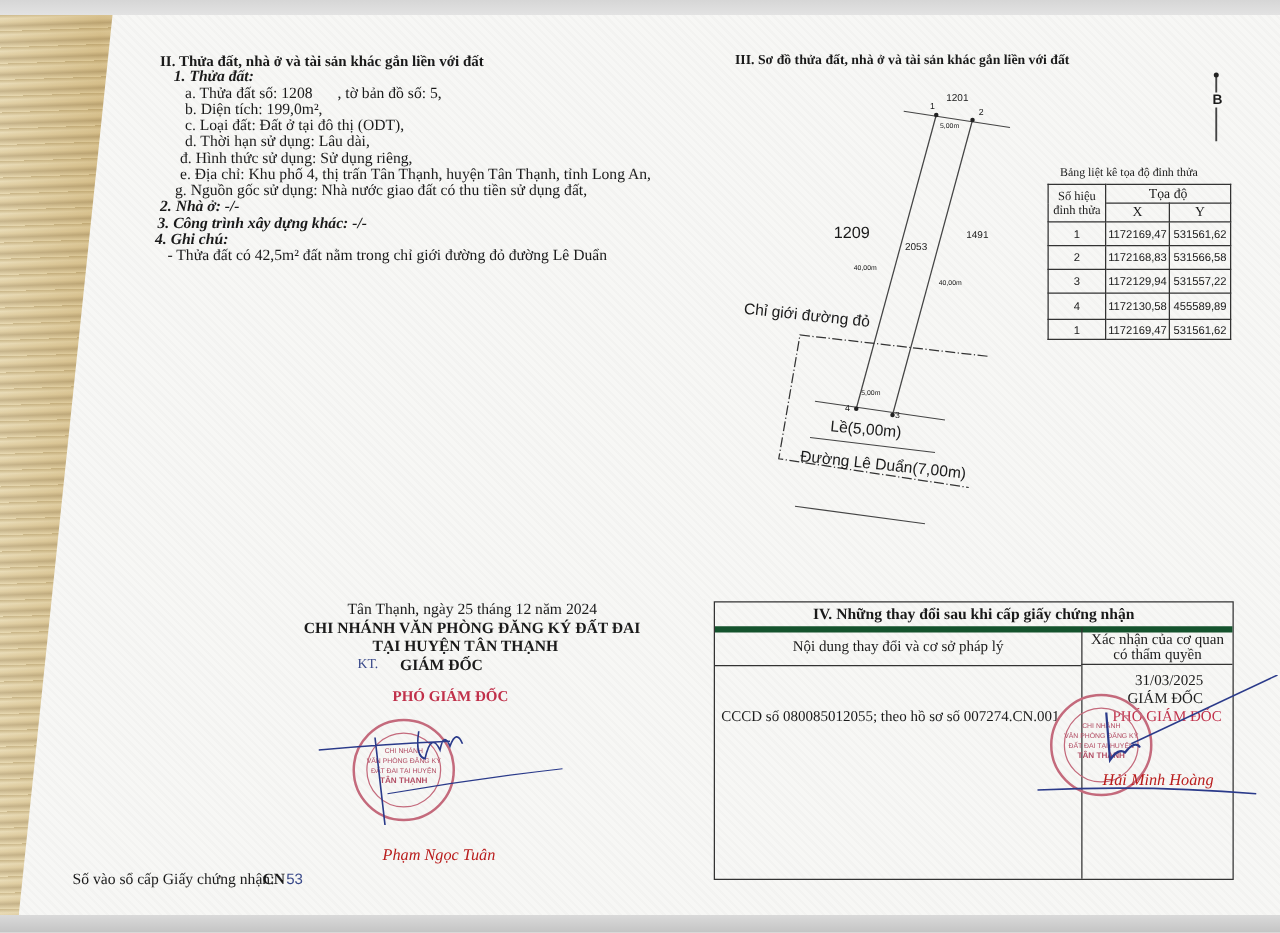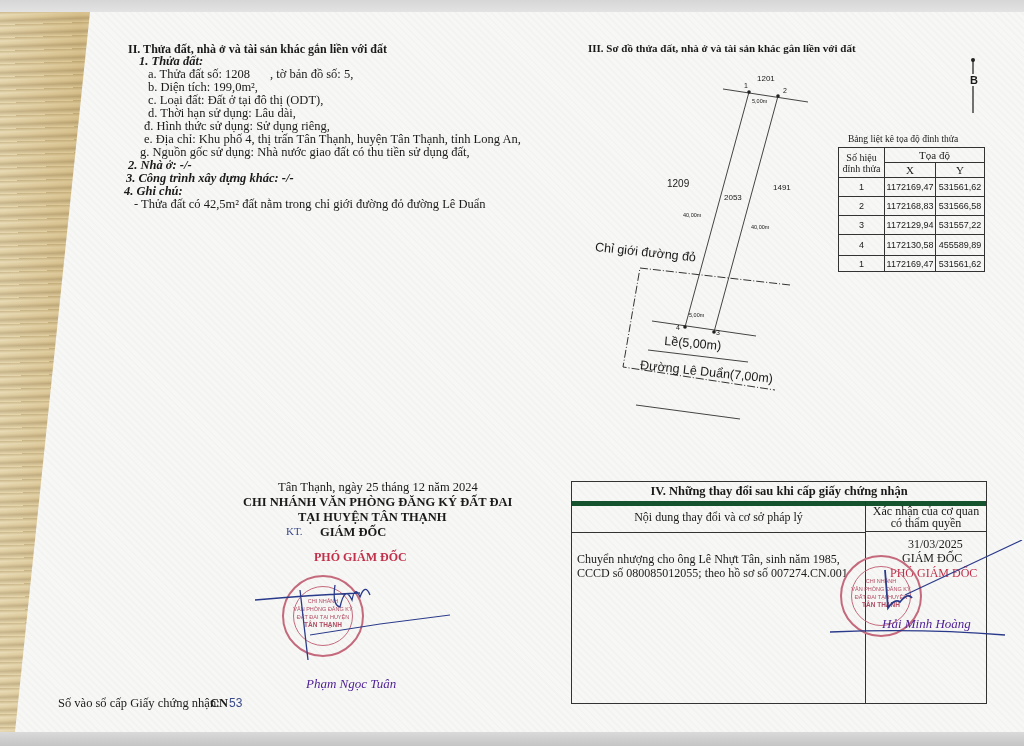--- a/index.html
+++ b/index.html
@@ -39,21 +39,21 @@
   .changes .hdr { position:absolute; left:0; top:0; width:414px; height:19px; border-bottom:5px solid #14532d; text-align:center; font-weight:bold; font-size:12.5px; line-height:19px; }
   .changes .colh1 { position:absolute; left:0; top:20px; width:293px; height:30px; border-bottom:1px solid #333; text-align:center; line-height:30px; font-size:12px; }
   .changes .colh2 { position:absolute; left:293px; top:20px; width:121px; height:30px; border-bottom:1px solid #333; border-left:1px solid #333; text-align:center; font-size:12px; line-height:12px; padding-top:3px; box-sizing:border-box; white-space:normal; }
   .changes .vline { position:absolute; left:293px; top:50px; width:1px; height:171px; background:#333; }
   .seal {
     position:absolute; border:2px solid #c46a7c; border-radius:50%;
     color:#b24d64; font-family:"Liberation Sans", sans-serif; text-align:center;
   }
   .seal .inner { position:absolute; border:1px solid #c46a7c; border-radius:50%; }
   .red { color:#c0304a; }
-  .pink-script { color:#4c1d95; font-style:italic; font-family:"Liberation Serif", serif; }
+  .pink-script { color:#b91c1c; font-style:italic; font-family:"Liberation Serif", serif; }
 </style>
 </head>
 <body>
 
 <div class="topband"></div>
 <div class="wood"></div>
 <div class="paper"></div>
 <div class="botband"></div>
 
 <div>
@@ -97,21 +97,21 @@
 
   <line x1="648" y1="350" x2="748" y2="362" stroke="#444" stroke-width="1"></line>
   <line x1="636" y1="405" x2="740" y2="419" stroke="#444" stroke-width="1"></line>
 </svg>
 
 <div class="abs sans" style="left:970px;top:74px;font-size:11px;font-weight:bold;background:#f7f7f5;">B</div>
 <div class="abs sans" style="left:757px;top:74px;font-size:8px;">1201</div>
 <div class="abs sans" style="left:744px;top:82px;font-size:7px;">1</div>
 <div class="abs sans" style="left:783px;top:87px;font-size:7px;">2</div>
 <div class="abs sans" style="left:752px;top:98px;font-size:5.5px;">5,00m</div>
-<div class="abs sans" style="left:667px;top:178px;font-size:10px;">1209</div>
+<div class="abs sans" style="left:667px;top:178px;font-size:13px;">1209</div>
 <div class="abs sans" style="left:724px;top:193px;font-size:8px;">2053</div>
 <div class="abs sans" style="left:773px;top:183px;font-size:8px;">1491</div>
 <div class="abs sans" style="left:683px;top:212px;font-size:5.5px;">40,00m</div>
 <div class="abs sans" style="left:751px;top:224px;font-size:5.5px;">40,00m</div>
 <div class="abs sans" style="left:596px;top:240px;font-size:12.5px;transform:rotate(6deg);transform-origin:left top;">Chỉ giới đường đỏ</div>
 <div class="abs sans" style="left:689px;top:312px;font-size:5.5px;">5,00m</div>
 <div class="abs sans" style="left:676px;top:324px;font-size:7px;">4</div>
 <div class="abs sans" style="left:716px;top:329px;font-size:7px;">3</div>
 <div class="abs sans" style="left:665px;top:334px;font-size:12.5px;transform:rotate(5deg);transform-origin:left top;">Lề(5,00m)</div>
 <div class="abs sans" style="left:641px;top:358px;font-size:12.5px;transform:rotate(6deg);transform-origin:left top;">Đường Lê Duẩn(7,00m)</div>
@@ -181,21 +181,20 @@
 
 <div class="abs t13" style="left:58px;top:697px;">Số vào sổ cấp Giấy chứng nhận:</div>
 <div class="abs t13 b" style="left:210px;top:697px;">CN</div>
 <div class="abs sans" style="left:229px;top:696px;font-size:12px;color:#3a4a8a;">53</div>
 
 <div class="changes">
   <div class="hdr">IV. Những thay đổi sau khi cấp giấy chứng nhận</div>
   <div class="colh1">Nội dung thay đổi và cơ sở pháp lý</div>
   <div class="colh2">Xác nhận của cơ quan có thẩm quyền</div>
   <div class="vline"></div>
-  <div class="abs" style="left:5px;top:70px;font-size:12px;">Chuyển nhượng cho ông Lê Nhựt Tân, sinh năm 1985,</div>
   <div class="abs" style="left:5px;top:84px;font-size:12px;">CCCD số 080085012055; theo hồ sơ số 007274.CN.001</div>
   <div class="abs" style="left:336px;top:55px;font-size:12px;">31/03/2025</div>
   <div class="abs" style="left:330px;top:69px;font-size:12px;">GIÁM ĐỐC</div>
   <div class="abs red" style="left:318px;top:84px;font-size:12px;">PHÓ GIÁM ĐỐC</div>
 </div>
 <div class="seal" style="left:840px;top:555px;width:78px;height:78px;">
   <div class="inner" style="left:9px;top:9px;width:58px;height:58px;"></div>
   <div style="position:absolute;left:0;top:20px;width:78px;font-size:5.5px;line-height:8px;">
     <div>CHI NHÁNH</div>
     <div>VĂN PHÒNG ĐĂNG KÝ</div>

